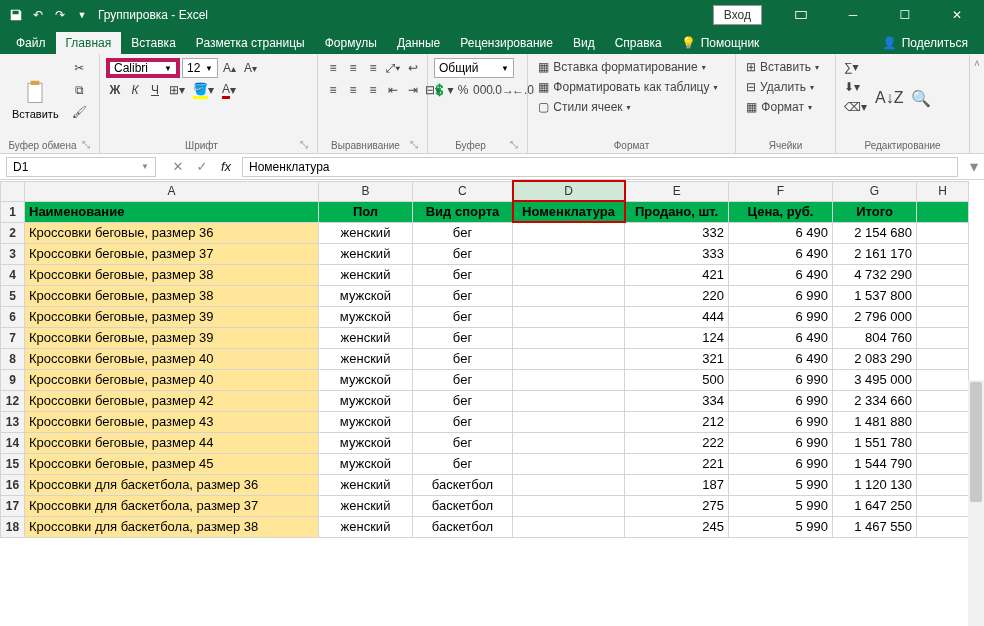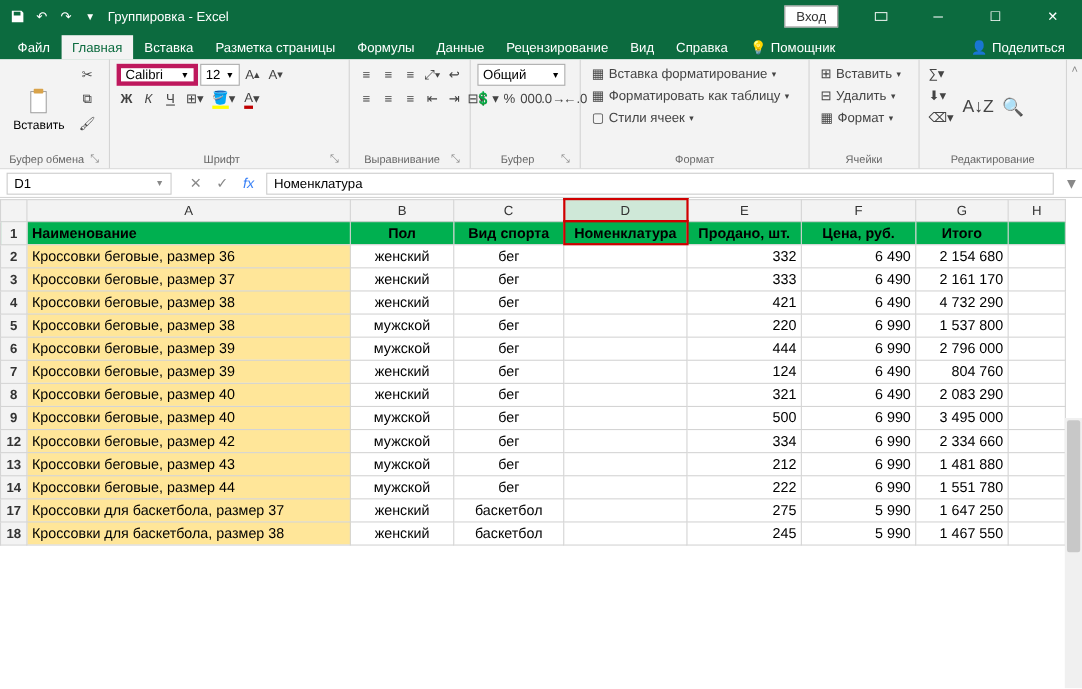--- a/index.html
+++ b/index.html
@@ -37,21 +37,21 @@
 .styles-item { display:flex; align-items:center; gap:4px; font-size:12px; color:#444; padding:2px 4px; }
 .cells-item { display:flex; align-items:center; gap:4px; font-size:12px; color:#444; padding:2px 4px; }
 .edit-item { display:flex; align-items:center; gap:4px; font-size:12px; color:#444; padding:2px 2px; }
 .collapse-arrow { width:14px; display:flex; align-items:center; justify-content:center; color:#888; font-size:10px; }
 
 
 .formula-bar { height:26px; display:flex; align-items:center; border-bottom:1px solid #d4d4d4; background:#fff; }
 .name-box { width:150px; border:1px solid #ccc; height:20px; margin:0 6px; display:flex; align-items:center; padding:0 6px; font-size:12px; background:#fff; justify-content:space-between; }
 .fb-btns { display:flex; gap:4px; padding:0 6px; color:#888; }
 .fb-btn { width:20px; text-align:center; font-size:13px; }
-.fx { font-style:italic; color:#3b82f6; }
+.fx { font-style:italic; color:#0f172a; }
 .formula-input { flex:1; border:1px solid #ccc; height:20px; padding:0 6px; font-size:12px; margin-right:6px; display:flex; align-items:center; background:#fff; }
 
 
 .grid-wrap { position:absolute; top:180px; left:0; right:0; bottom:0; overflow:hidden; }
 .grid { border-collapse:collapse; font-size:13px; }
 .grid th, .grid td { border:1px solid #d4d4d4; padding:0; }
 .col-hdr { background:#f3f3f3; height:20px; font-weight:normal; color:#333; text-align:center; font-size:12px; }
 .col-hdr.sel { background:#cfe8d8; border:2px solid #d00000 !important; }
 .row-hdr { background:#f3f3f3; width:24px; text-align:center; font-size:12px; color:#333; }
 .corner { background:#f3f3f3; width:24px; }
@@ -446,20 +446,42 @@
           <td class="col-a">Кроссовки беговые, размер 44</td>
           <td class="ctr">мужской</td>
           <td class="ctr">бег</td>
           <td></td>
           <td class="num">222</td>
           <td class="num">6 990</td>
           <td class="num">1 551 780</td>
           <td></td>
         </tr>
         <tr class="data-row">
+          <th class="row-hdr">15</th>
+          <td class="col-a">Кроссовки беговые, размер 45</td>
+          <td class="ctr">мужской</td>
+          <td class="ctr">бег</td>
+          <td></td>
+          <td class="num">221</td>
+          <td class="num">6 990</td>
+          <td class="num">1 544 790</td>
+          <td></td>
+        </tr>
+        <tr class="data-row">
+          <th class="row-hdr">16</th>
+          <td class="col-a">Кроссовки для баскетбола, размер 36</td>
+          <td class="ctr">женский</td>
+          <td class="ctr">баскетбол</td>
+          <td></td>
+          <td class="num">187</td>
+          <td class="num">5 990</td>
+          <td class="num">1 120 130</td>
+          <td></td>
+        </tr>
+        <tr class="data-row">
           <th class="row-hdr">17</th>
           <td class="col-a">Кроссовки для баскетбола, размер 37</td>
           <td class="ctr">женский</td>
           <td class="ctr">баскетбол</td>
           <td></td>
           <td class="num">275</td>
           <td class="num">5 990</td>
           <td class="num">1 647 250</td>
           <td></td>
         </tr>

